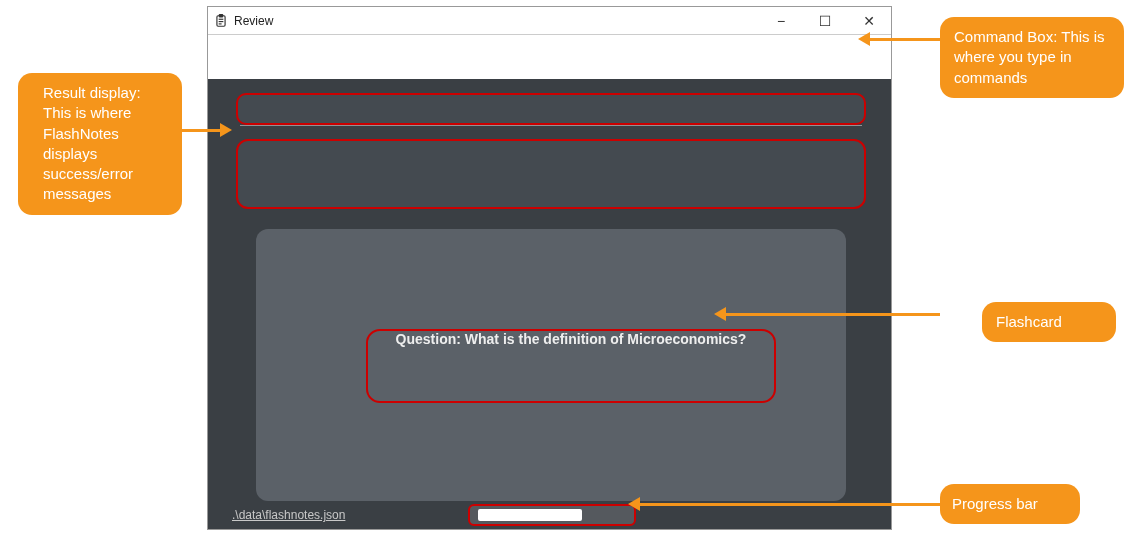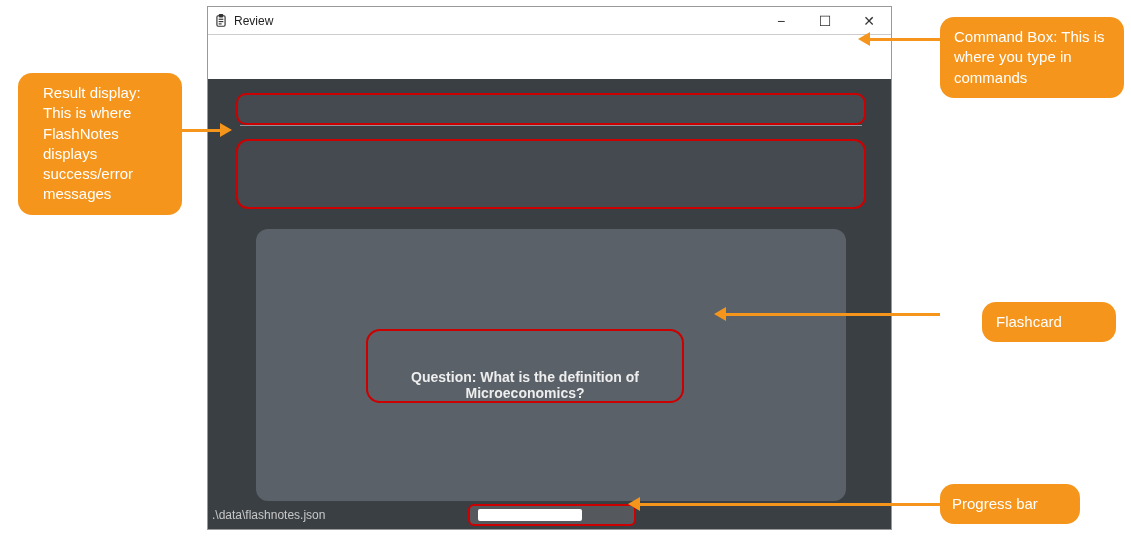--- a/index.html
+++ b/index.html
@@ -98,46 +98,47 @@
     top: 150px;
     width: 590px;
     height: 272px;
     background: #5b6168;
     border-radius: 12px;
   }
   .flashcard-inner {
     position: absolute;
     left: 110px;
     top: 100px;
-    width: 318px;
+    width: 410px;
     height: 74px;
     border: 2px solid #cc0000;
     border-radius: 14px;
     display: flex;
-    align-items: flex-end;
+    align-items: flex-start;
     justify-content: center;
   }
   .question-text {
     color: #eeeeee;
     font-size: 14px;
     font-weight: 600;
     text-align: center;
   }
   .statusbar {
     position: absolute;
     left: 0;
     bottom: 0;
     width: 100%;
     height: 28px;
     background: #3a3f44;
     display: flex;
     align-items: center;
     color: #c8c8c8;
     font-size: 12px;
-    padding-left: 4px;
+    padding-left: 24px;
+    text-decoration: underline;
   }
   .progress-wrap {
     position: absolute;
     left: 260px;
     bottom: 3px;
     width: 168px;
     height: 22px;
     border: 2px solid #cc0000;
     border-radius: 6px;
     display: flex;

